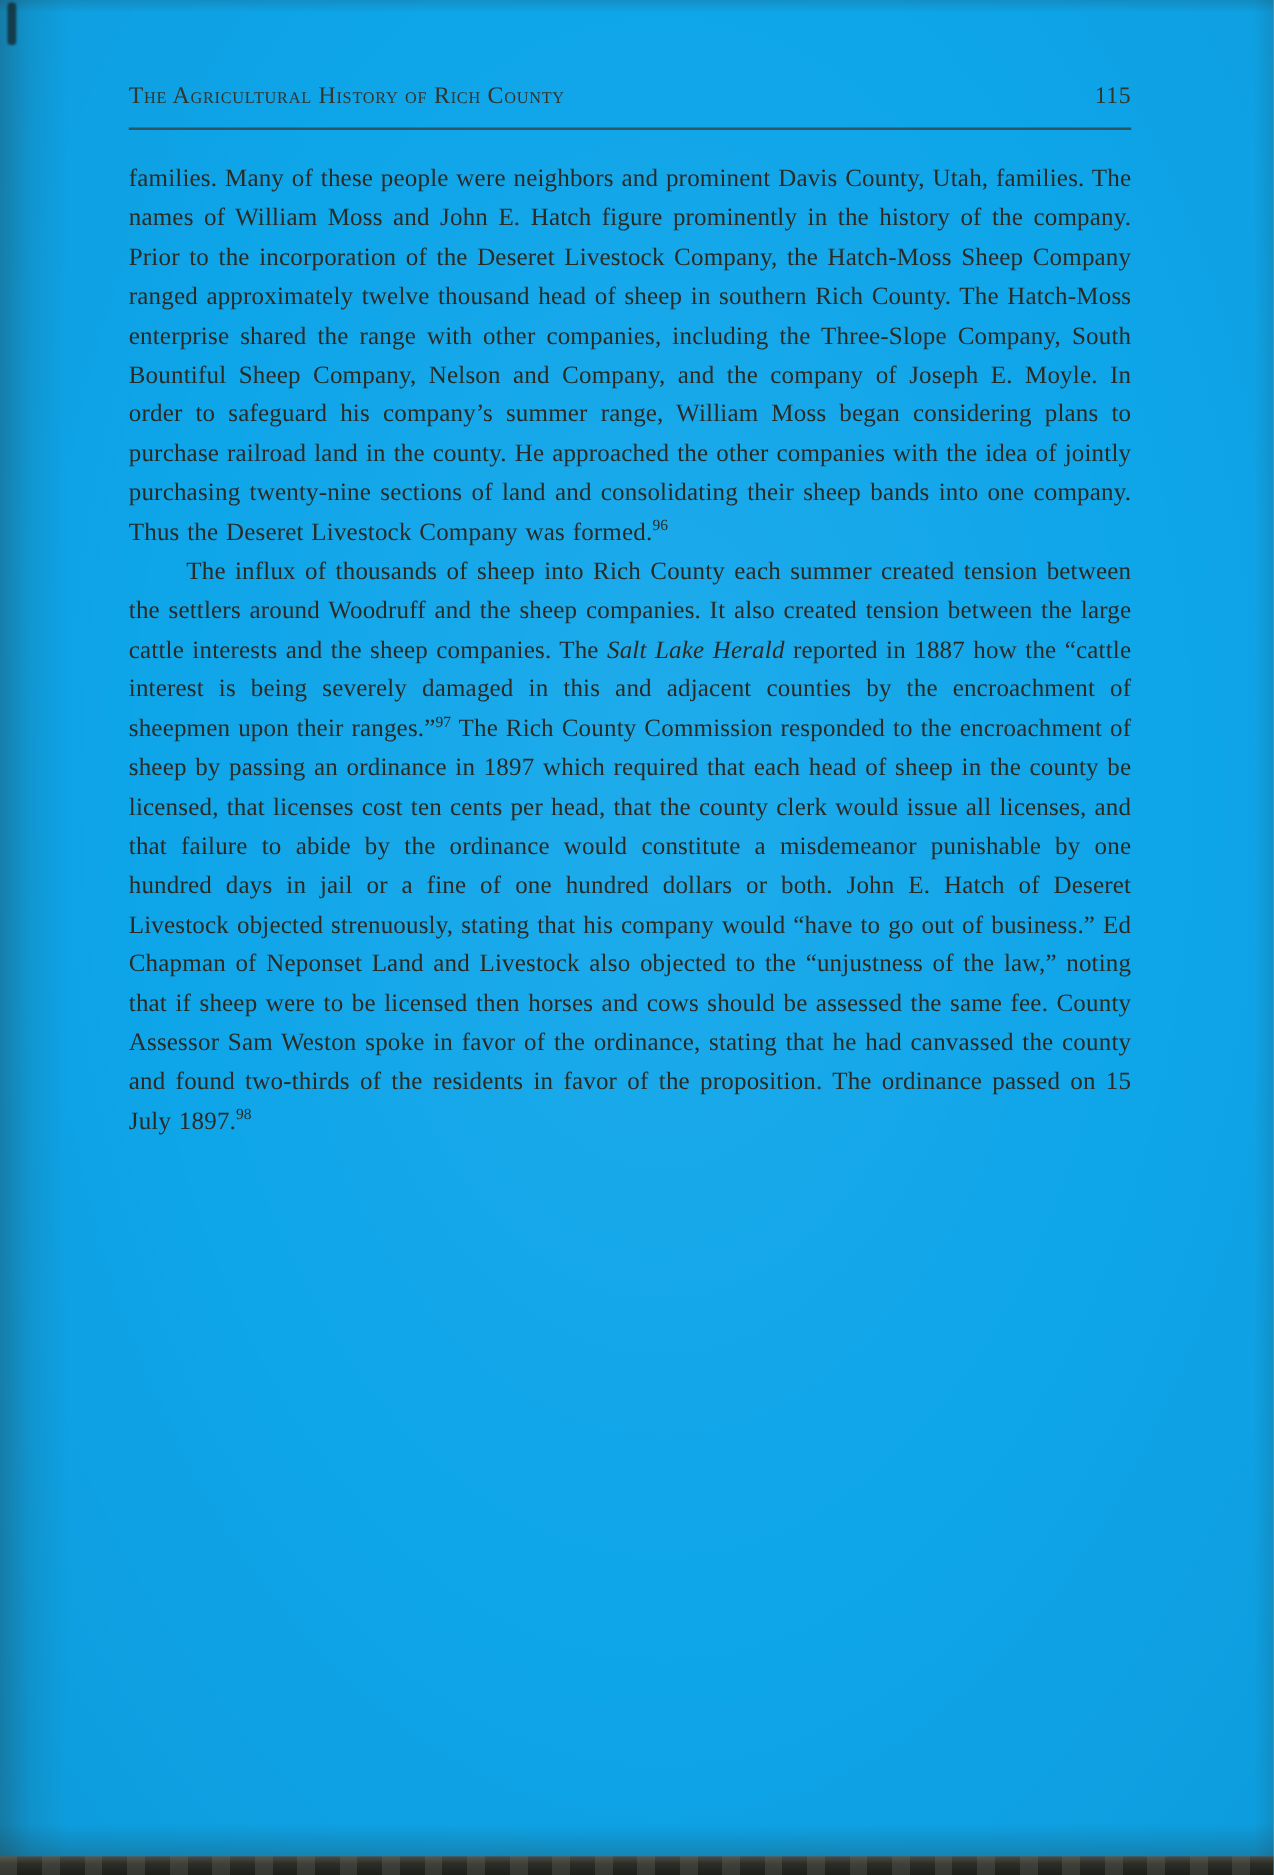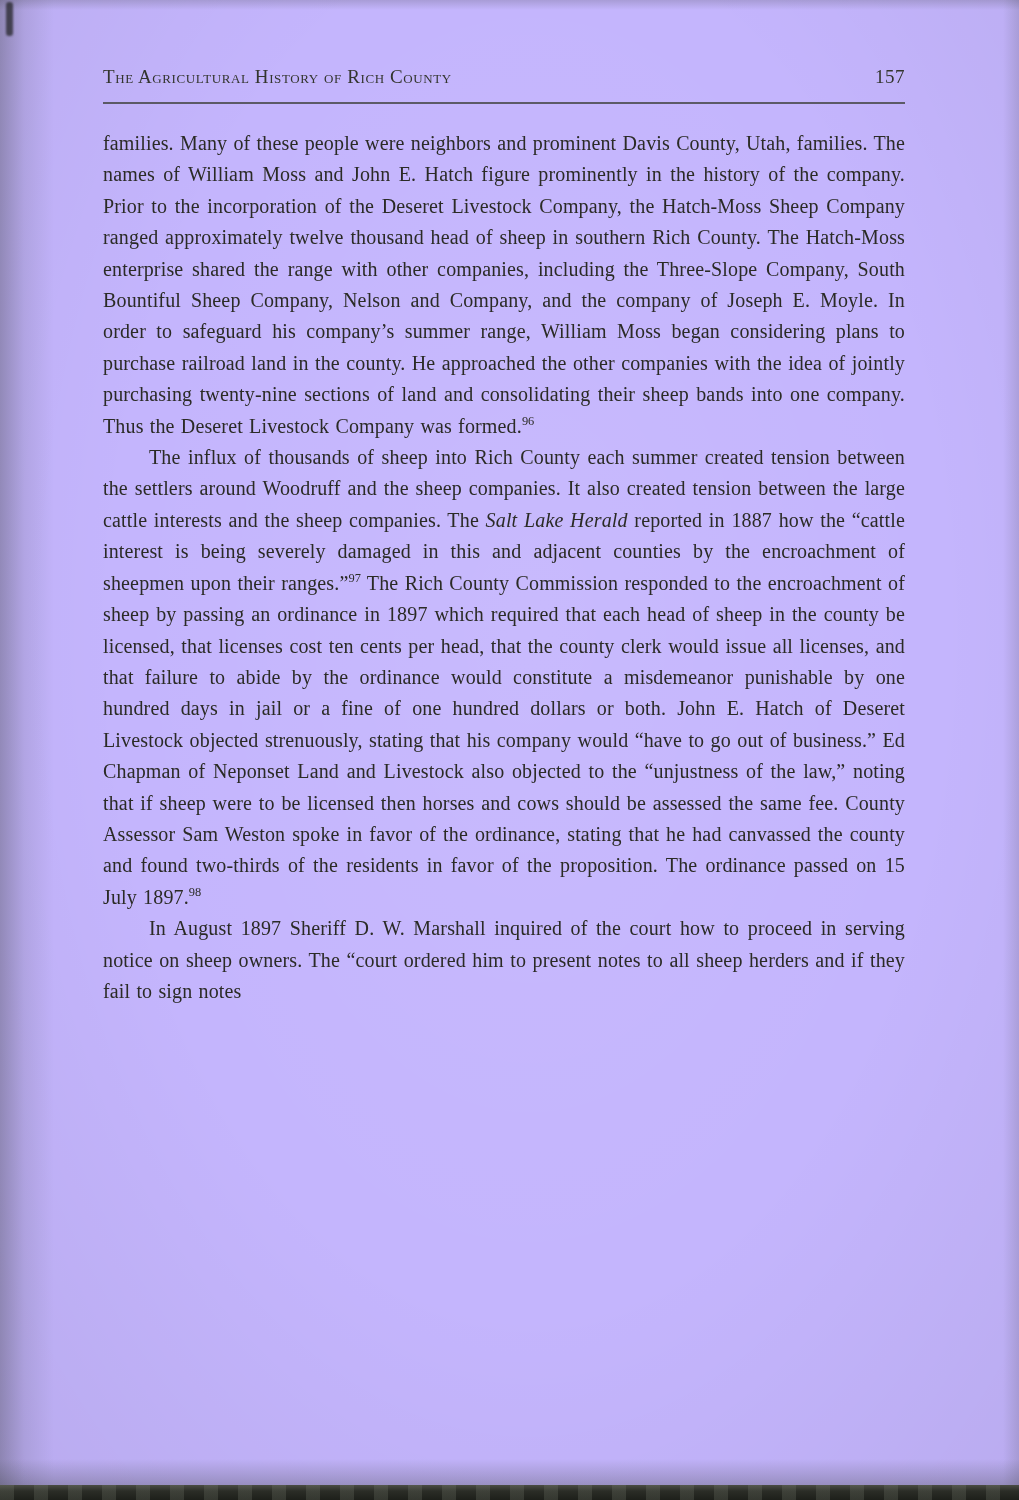--- a/index.html
+++ b/index.html
@@ -6,21 +6,21 @@
   html, body { width: 1019px; height: 1500px; }
   body {
     font-family: "Liberation Serif", "DejaVu Serif", serif;
     background: #9aa294;
     overflow: hidden;
   }
   .page {
     position: relative;
     width: 1019px;
     height: 1500px;
-    background: #c4b5fd;
+    background: #0ea5e9;
     color: #2c2c28;
     overflow: hidden;
   }
   
   .vignette {
     position: absolute; inset: 0; pointer-events: none;
     background: radial-gradient(ellipse at 52% 42%, rgba(255,255,255,0.07) 0%, rgba(0,0,0,0.0) 55%, rgba(0,0,0,0.06) 100%);
   }
   .edge-left {
     position: absolute; left: 0; top: 0; bottom: 0; width: 54px; pointer-events: none;
@@ -95,29 +95,28 @@
 <div class="page">
 
   <div class="vignette"></div>
   <div class="edge-left"></div>
   <div class="edge-right"></div>
   <div class="edge-top"></div>
   <div class="corner-mark"></div>
 
   <div class="header">
     <span class="running-title">The Agricultural History of Rich County</span>
-    <span class="page-number">157</span>
+    <span class="page-number">115</span>
   </div>
 
   <div class="body-text">
 
     <p class="no-indent"><span>families. Many of these people were neighbors and prominent Davis County, Utah, families. The names of William Moss and John E. Hatch figure prominently in the history of the company. Prior to the incorporation of the Deseret Livestock Company, the Hatch-Moss Sheep Company ranged approximately twelve thousand head of sheep in southern Rich County. The Hatch-Moss enterprise shared the range with other companies, including the Three-Slope Company, South Bountiful Sheep Company, Nelson and Company, and the company of Joseph E. Moyle. In order to safeguard his company’s summer range, William Moss began considering plans to purchase railroad land in the county. He approached the other companies with the idea of jointly purchasing twenty-nine sections of land and consolidating their sheep bands into one company. Thus the Deseret Livestock Company was formed.</span><sup class="footnote">96</sup></p>
 
     <p><span>The influx of thousands of sheep into Rich County each summer created tension between the settlers around Woodruff and the sheep companies. It also created tension between the large cattle interests and the sheep companies. The </span><i>Salt Lake Herald</i><span> reported in 1887 how the “cattle interest is being severely damaged in this and adjacent counties by the encroachment of sheepmen upon their ranges.”</span><sup class="footnote">97</sup><span> The Rich County Commission responded to the encroachment of sheep by passing an ordinance in 1897 which required that each head of sheep in the county be licensed, that licenses cost ten cents per head, that the county clerk would issue all licenses, and that failure to abide by the ordinance would constitute a misdemeanor punishable by one hundred days in jail or a fine of one hundred dollars or both. John E. Hatch of Deseret Livestock objected strenuously, stating that his company would “have to go out of business.” Ed Chapman of Neponset Land and Livestock also objected to the “unjustness of the law,” noting that if sheep were to be licensed then horses and cows should be assessed the same fee. County Assessor Sam Weston spoke in favor of the ordinance, stating that he had canvassed the county and found two-thirds of the residents in favor of the proposition. The ordinance passed on 15 July 1897.</span><sup class="footnote">98</sup></p>
 
-    <p><span>In August 1897 Sheriff D. W. Marshall inquired of the court how to proceed in serving notice on sheep owners. The “court ordered him to present notes to all sheep herders and if they fail to sign notes</span></p>
 
   </div>
 
   <div class="bottom-shadow"></div>
   <div class="bottom-strip"></div>
 
 </div>
 
 </body></html>

